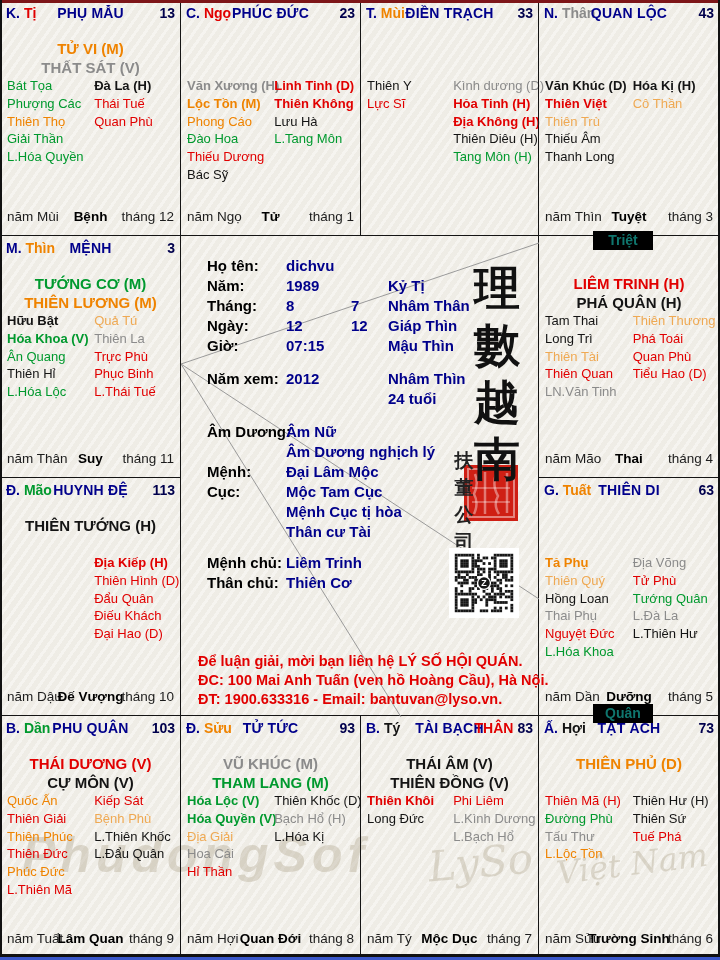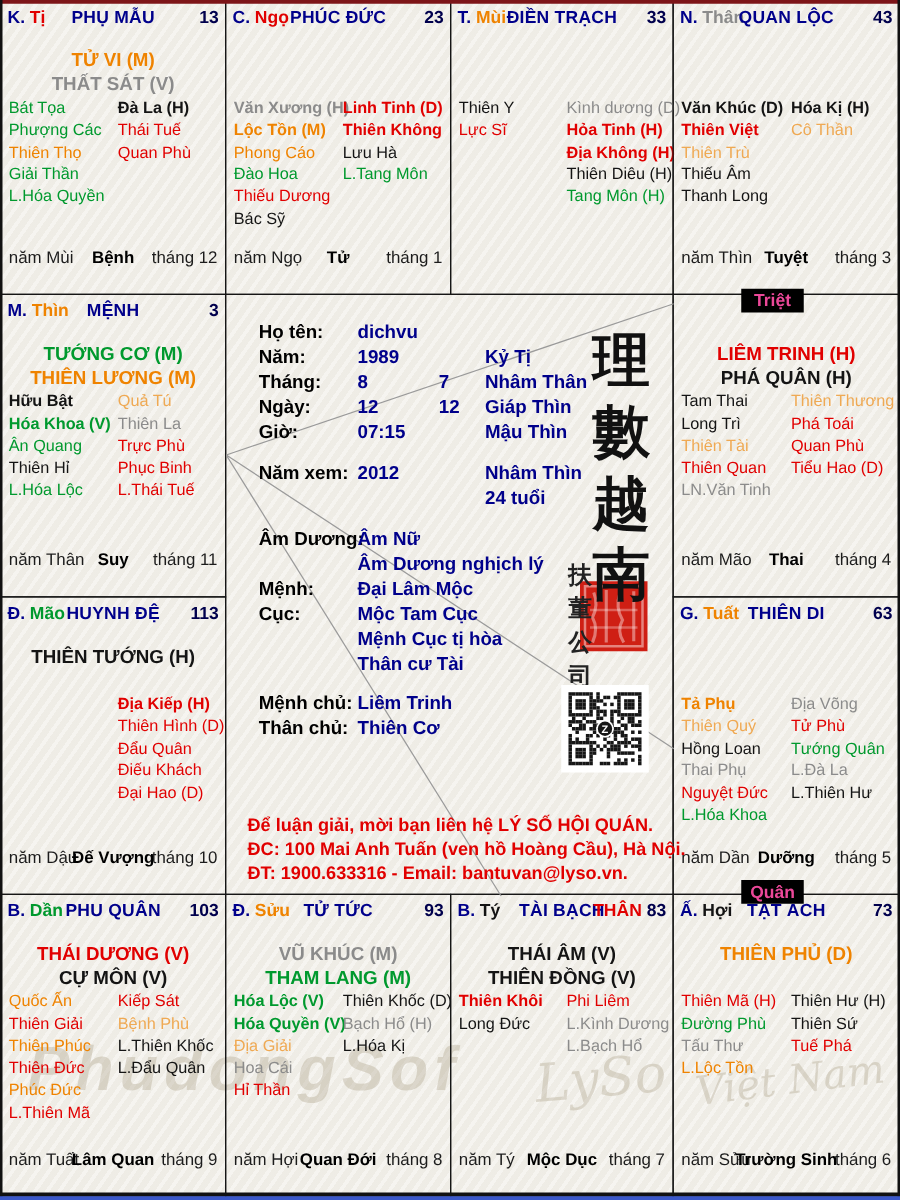--- a/index.html
+++ b/index.html
@@ -18,21 +18,21 @@
   .sb{position:absolute;left:5px;}
   .stem{color:#00008B;}
   .palace{position:absolute;left:50%;transform:translateX(-50%);color:#00008B;letter-spacing:.2px;}
   .num{position:absolute;right:5px;color:#00004d;}
   .extra{color:#e10000;margin-right:4px;}
   .mains{position:absolute;top:38px;left:0;right:0;text-align:center;font-size:15px;font-weight:bold;line-height:19px;white-space:nowrap;}
   .stars{position:absolute;top:76px;left:6px;right:2px;bottom:26px;font-size:13px;line-height:17.8px;}
   .col-l{position:absolute;left:0;top:0;width:50%;}
   .col-r{position:absolute;left:51%;top:0;}
   .star{display:block;white-space:nowrap;}
-  .foot{position:absolute;bottom:20px;left:6px;right:6px;height:17px;font-size:13.5px;color:#1c1c1c;text-align:center;}
+  .foot{position:absolute;bottom:9px;left:6px;right:6px;height:17px;font-size:13.5px;color:#1c1c1c;text-align:center;}
   .foot .stage{position:absolute;left:50%;transform:translateX(-50%);font-weight:bold;color:#000;white-space:nowrap;}
   .foot .month{position:absolute;right:0;}
   .foot .year{position:absolute;left:0;}
 
   .c-red{color:#e10000}.c-orange{color:#ef8300}.c-lorange{color:#efa953}
   .c-green{color:#00992e}.c-gray{color:#8b8b8b}.c-black{color:#141414}
   .b{font-weight:bold}
 
   #center{position:absolute;left:180px;top:235px;width:359px;height:481px;border:1px solid #151515;box-sizing:border-box;z-index:3;}
   #center-lines{position:absolute;left:0;top:0;z-index:0;}
@@ -43,21 +43,21 @@
   .ccc{color:#00008B;}
   #center-rows{position:absolute;left:0;top:21px;right:0;z-index:2;}
   #contact{position:absolute;left:17px;top:416px;right:6px;color:#e10000;font-size:14.5px;font-weight:bold;line-height:19px;z-index:2;white-space:nowrap;}
   #calligraphy{position:absolute;left:290px;top:24px;width:52px;text-align:center;z-index:2;
     font-family:"DejaVu Serif","Liberation Serif",serif;font-size:46px;line-height:57px;color:#111;font-weight:bold;}
   #calligraphy-sub{position:absolute;left:272px;top:211px;width:22px;text-align:center;z-index:2;
     font-family:"DejaVu Serif","Liberation Serif",serif;font-size:19px;line-height:27px;color:#222;font-weight:bold;}
   #seal{position:absolute;left:282px;top:228px;z-index:1;}
   #qr{position:absolute;left:268px;top:312px;width:70px;height:70px;background:#fff;padding:3px;box-sizing:border-box;z-index:2;}
 
-  .badge{position:absolute;width:50px;height:19px;background:#000;color:#ec4899;font-size:14px;font-weight:bold;
+  .badge{position:absolute;width:60px;height:19px;background:#000;color:#0f766e;font-size:14px;font-weight:bold;
     text-align:center;line-height:19px;z-index:8;font-family:"Liberation Sans",sans-serif;}
   #badge-triet{left:593px;top:231px;}
   #badge-tuan{left:593px;top:704px;}
 
   .wm{position:absolute;z-index:1;color:rgba(175,165,142,.38);font-style:italic;white-space:nowrap;}
   #wm1{left:22px;top:826px;font-size:50px;font-weight:bold;letter-spacing:5px;font-family:"Liberation Sans",sans-serif;}
   #wm2{left:428px;top:838px;font-size:42px;font-family:"DejaVu Serif",serif;transform:rotate(-5deg);}
   #wm3{left:556px;top:845px;font-size:32px;font-family:"DejaVu Serif",serif;transform:rotate(-7deg);}
 </style>
 </head>

